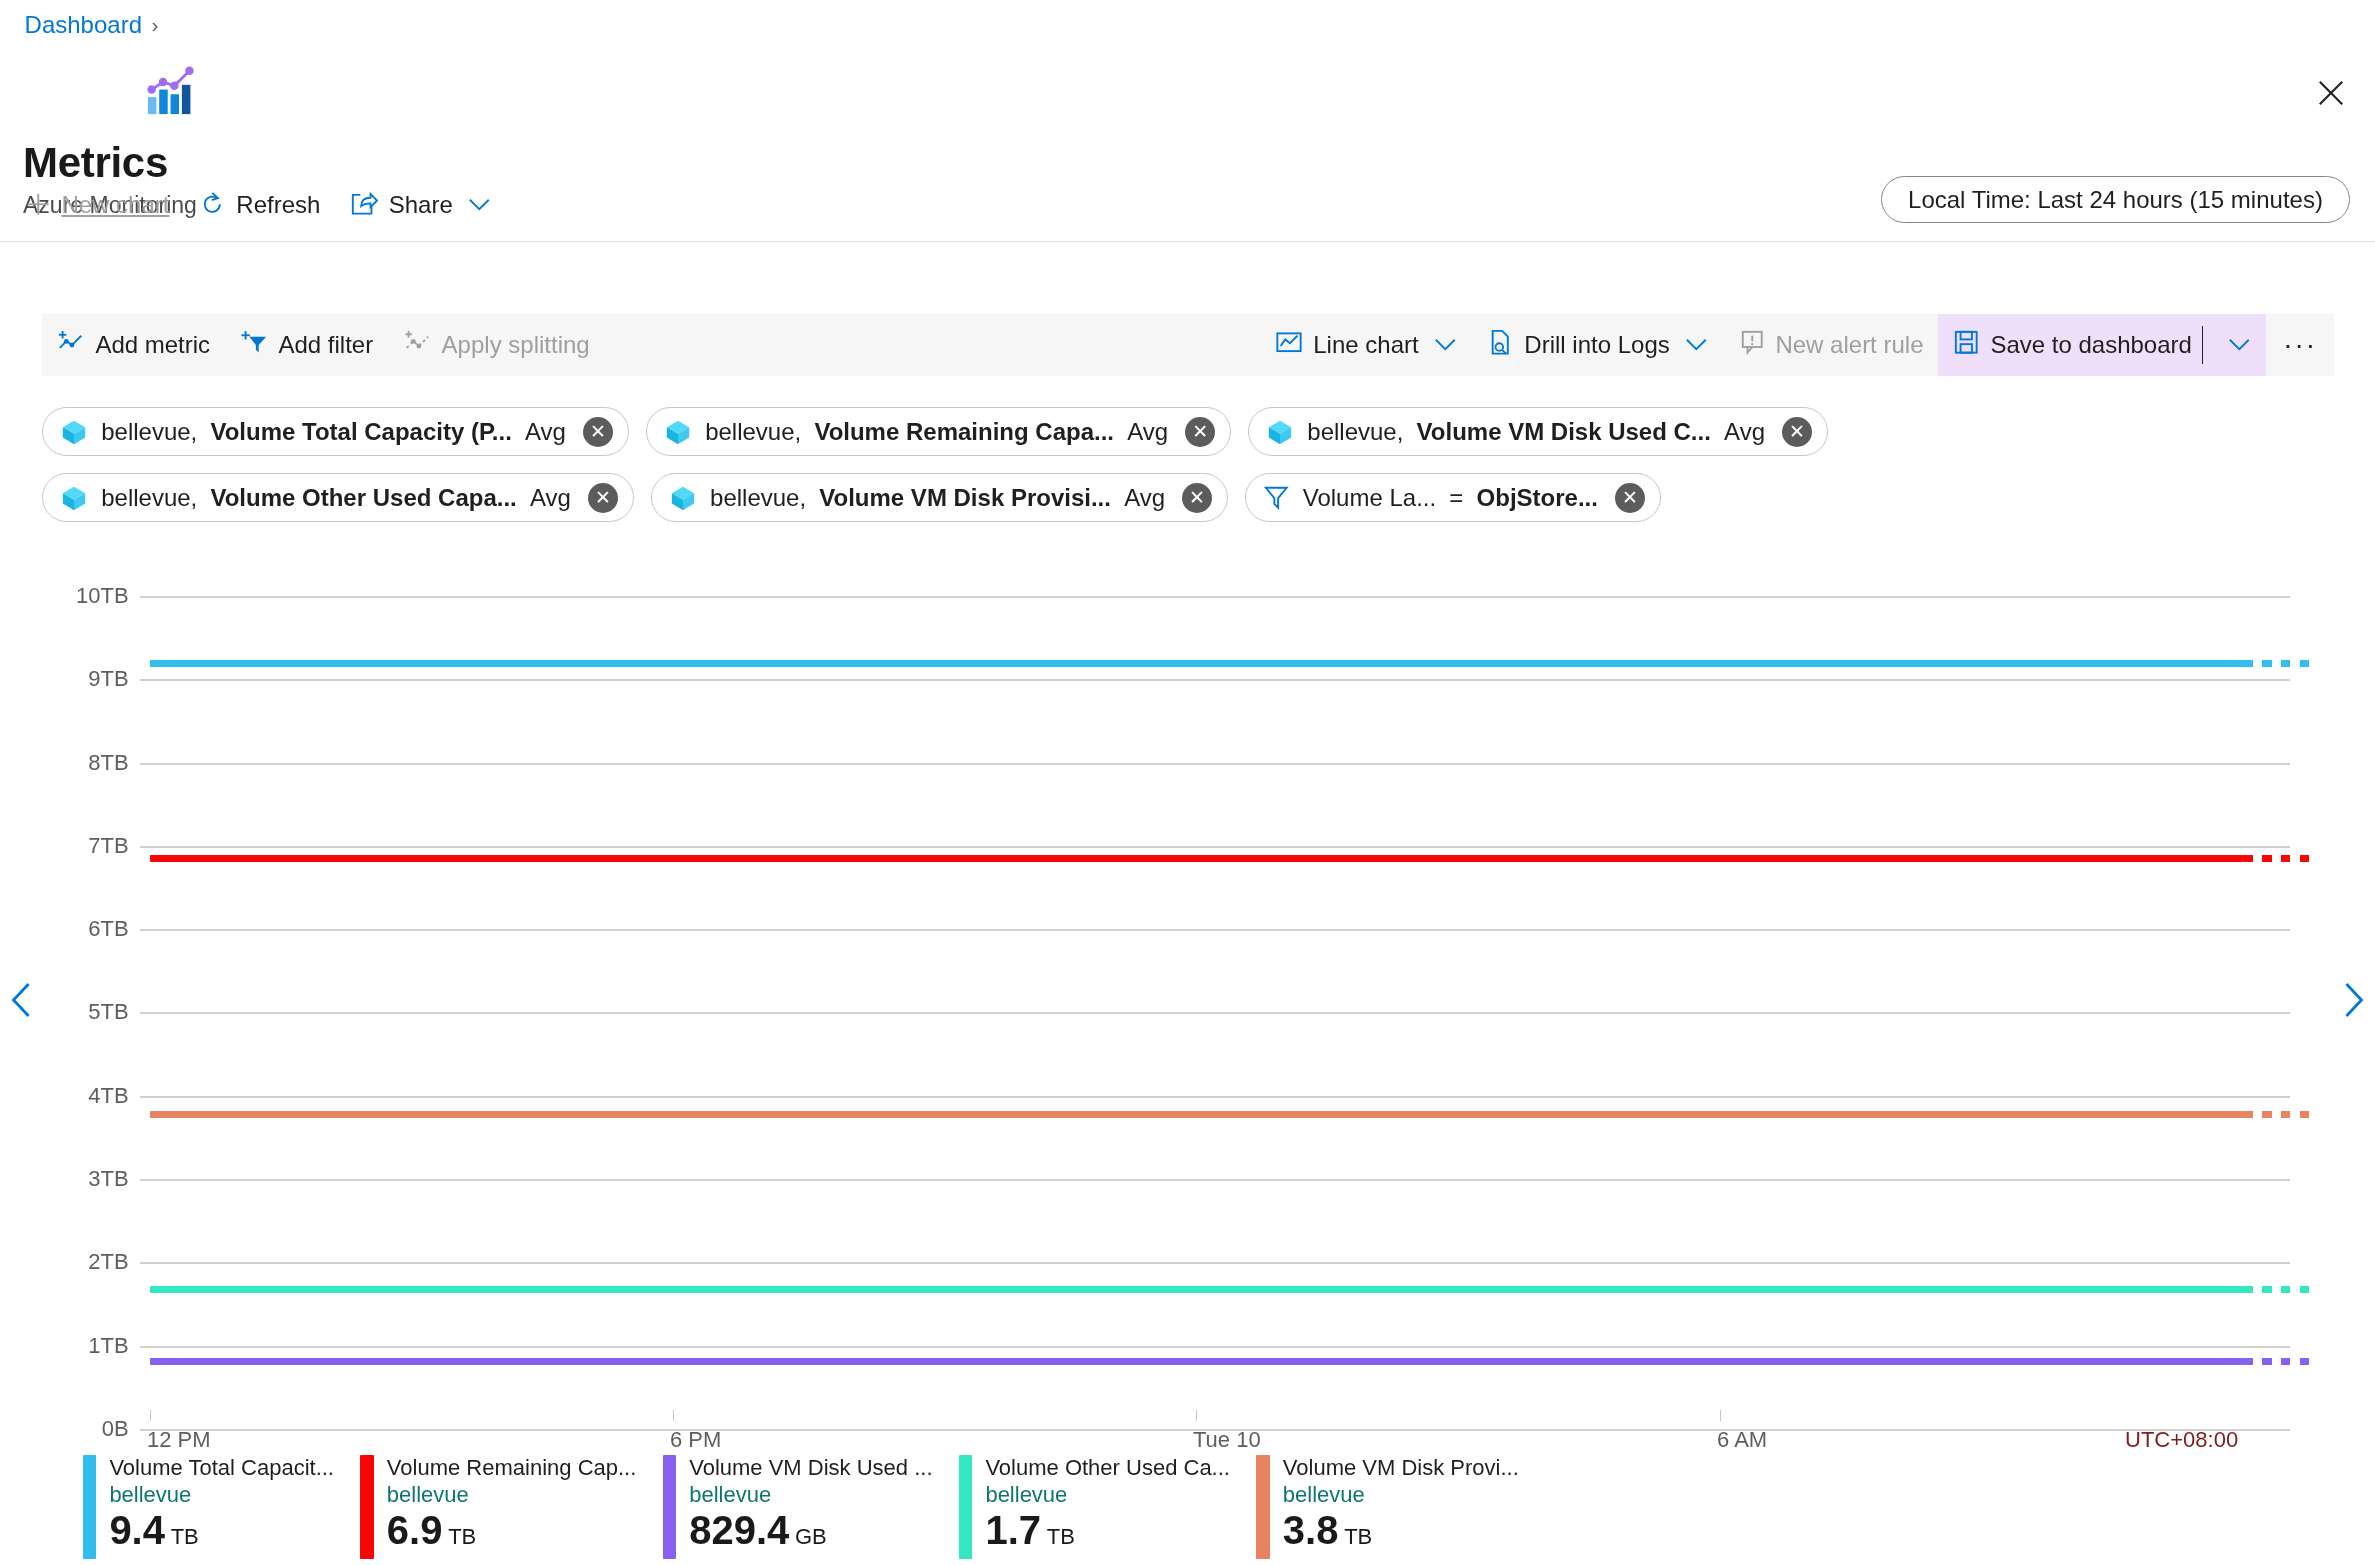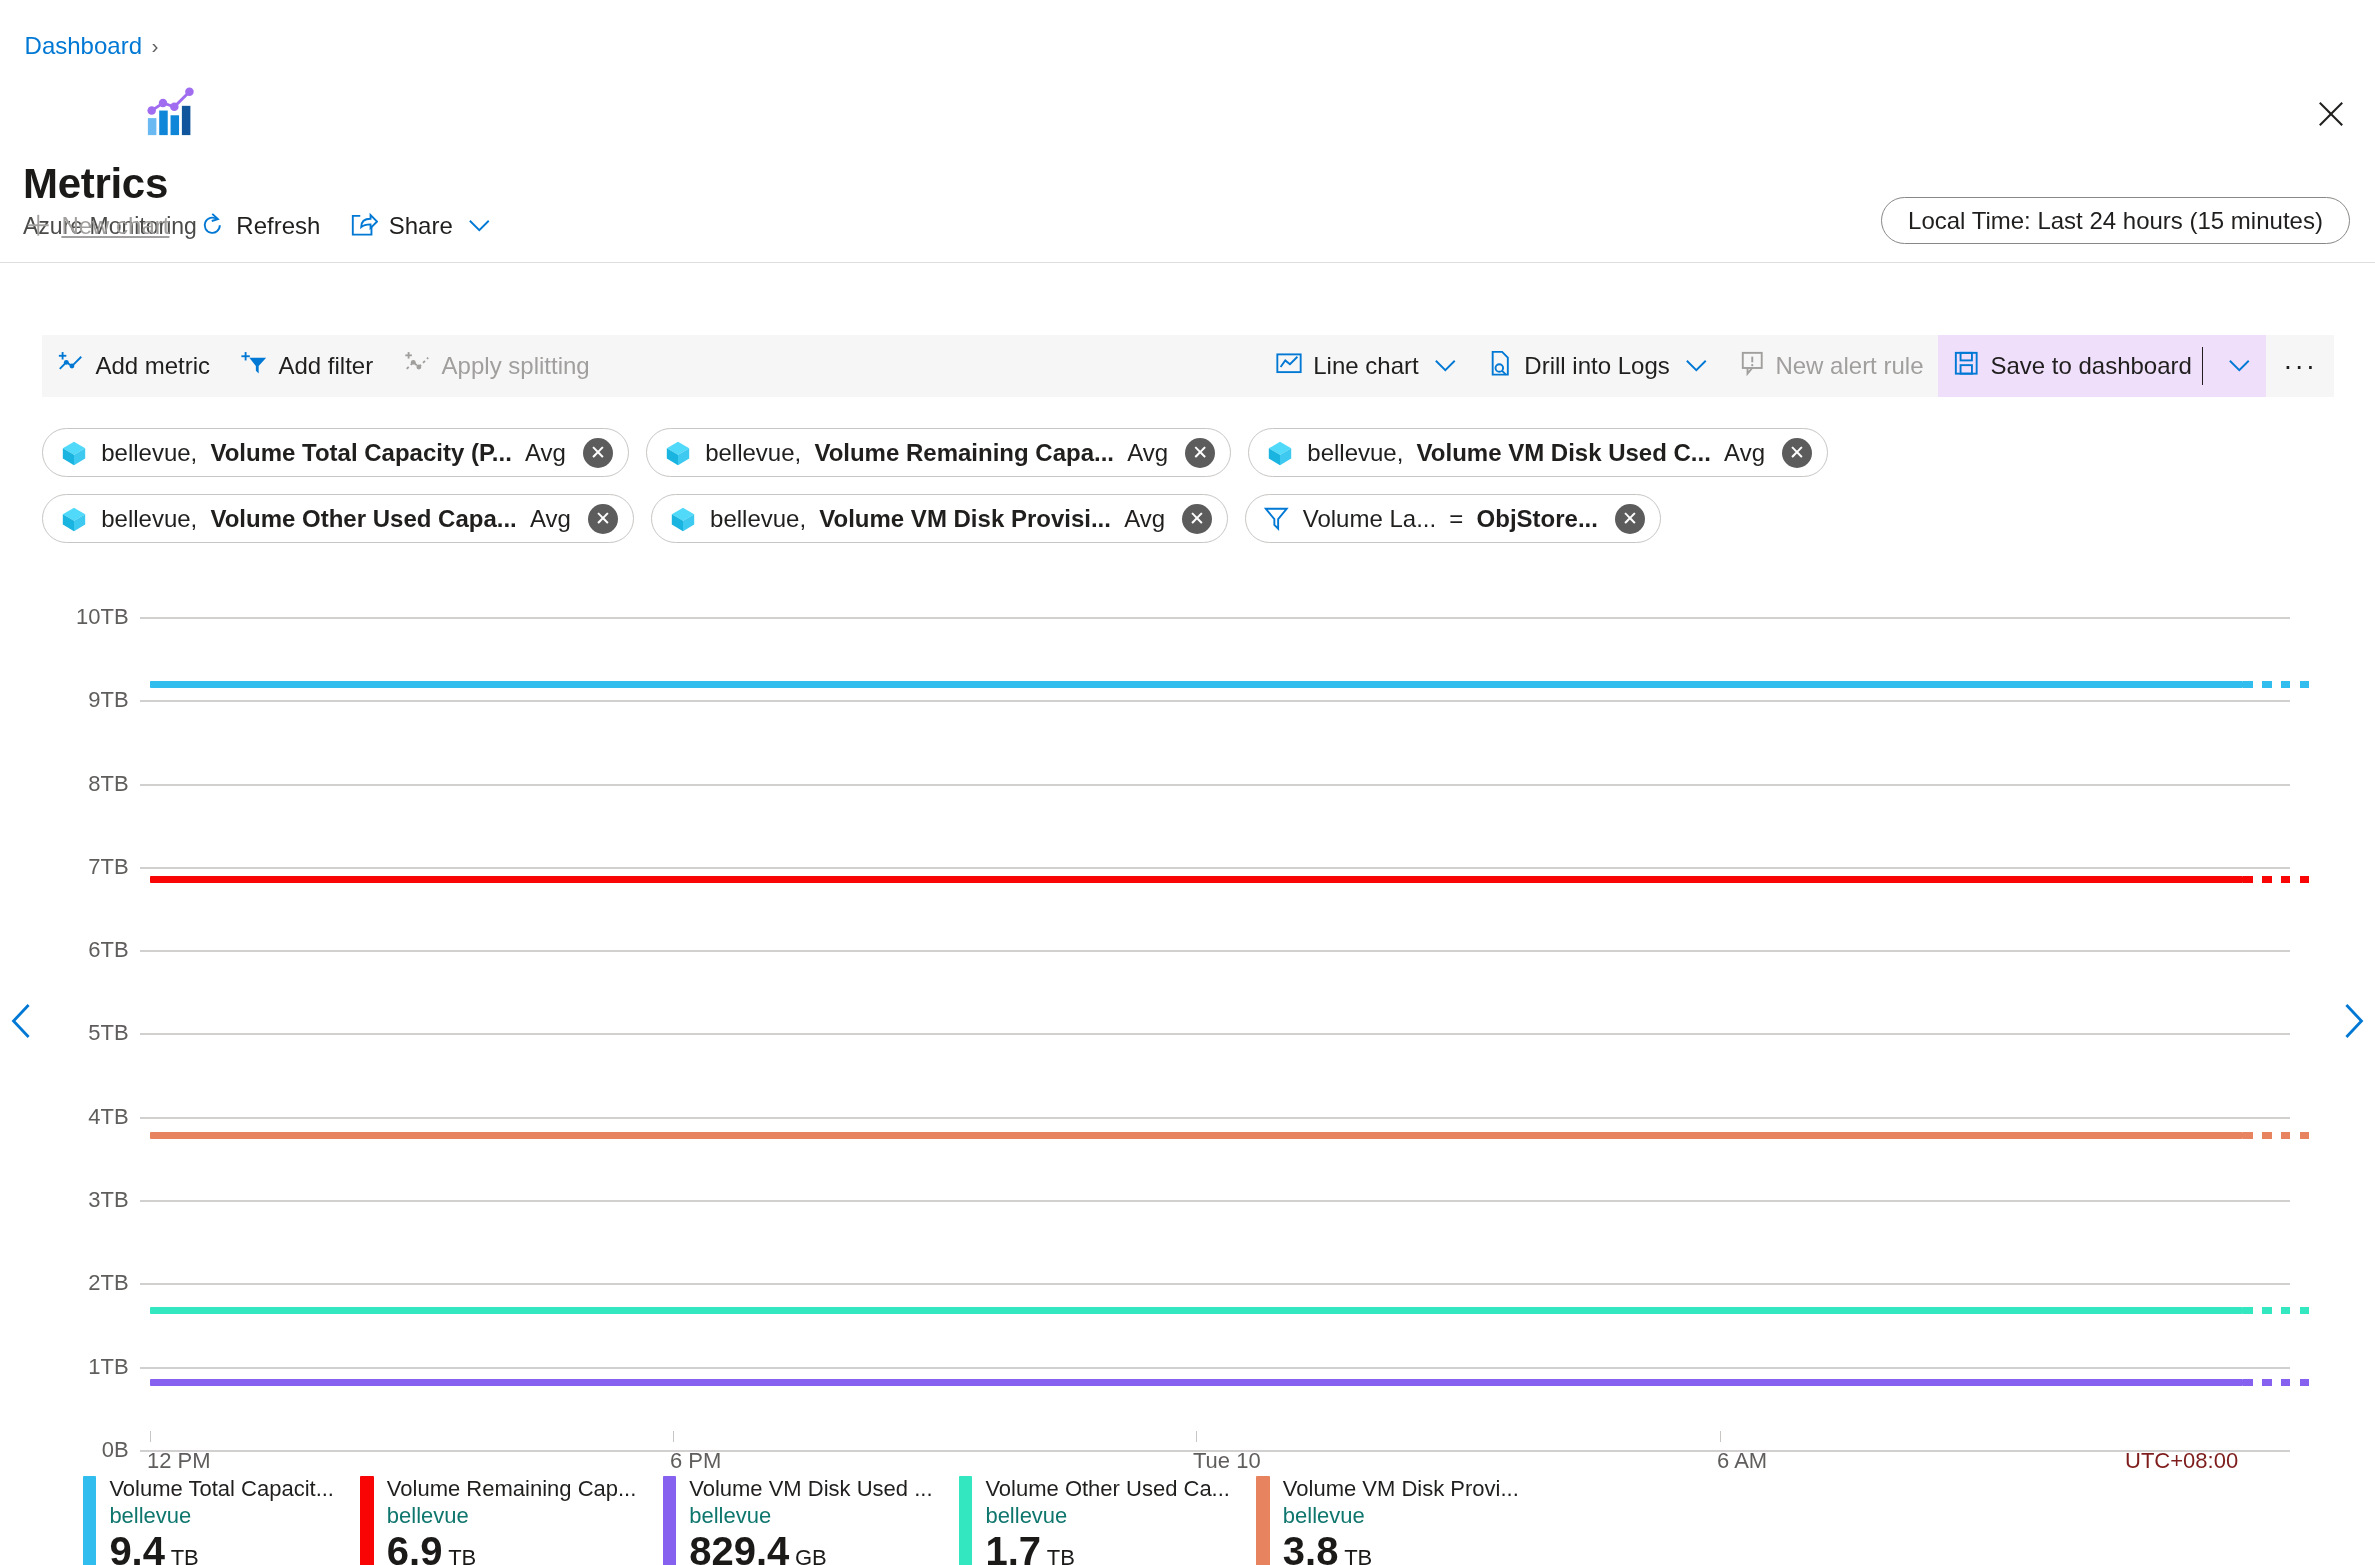--- a/index.html
+++ b/index.html
@@ -3,21 +3,21 @@
 <meta charset="utf-8">
 <style>
   * { box-sizing: border-box; margin: 0; padding: 0; }
   html, body {
     width: 2375px; height: 1565px;
     background: #ffffff;
     font-family: "Liberation Sans", sans-serif;
     color: #201f1e;
     overflow: hidden;
   }
-  .page { position: relative; width: 2375px; height: 1305px; margin-top: 21px; }
+  .page { position: relative; width: 2375px; height: 1305px; }
 
   
   .breadcrumb {
     position: absolute; left: 24.6px; top: 11.4px;
     display: flex; align-items: center; gap: 9.5px;
     font-size: 24px;
   }
   .breadcrumb .crumb { color: #0078d4; cursor: pointer; }
   .breadcrumb .sep { color: #605e5c; font-size: 21px; }
 

